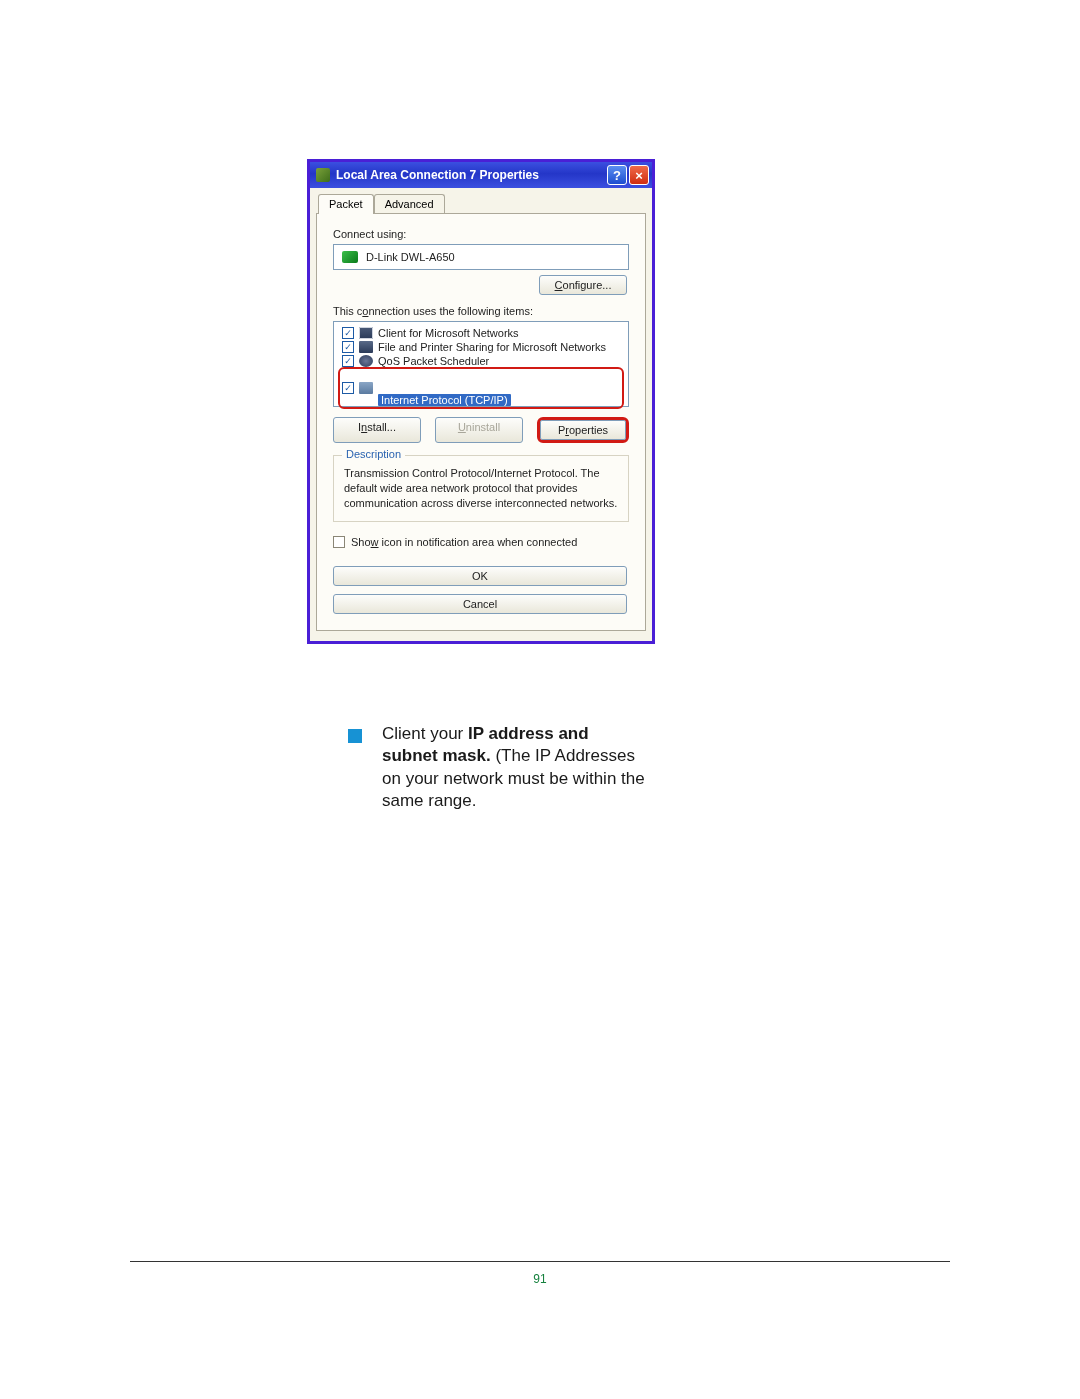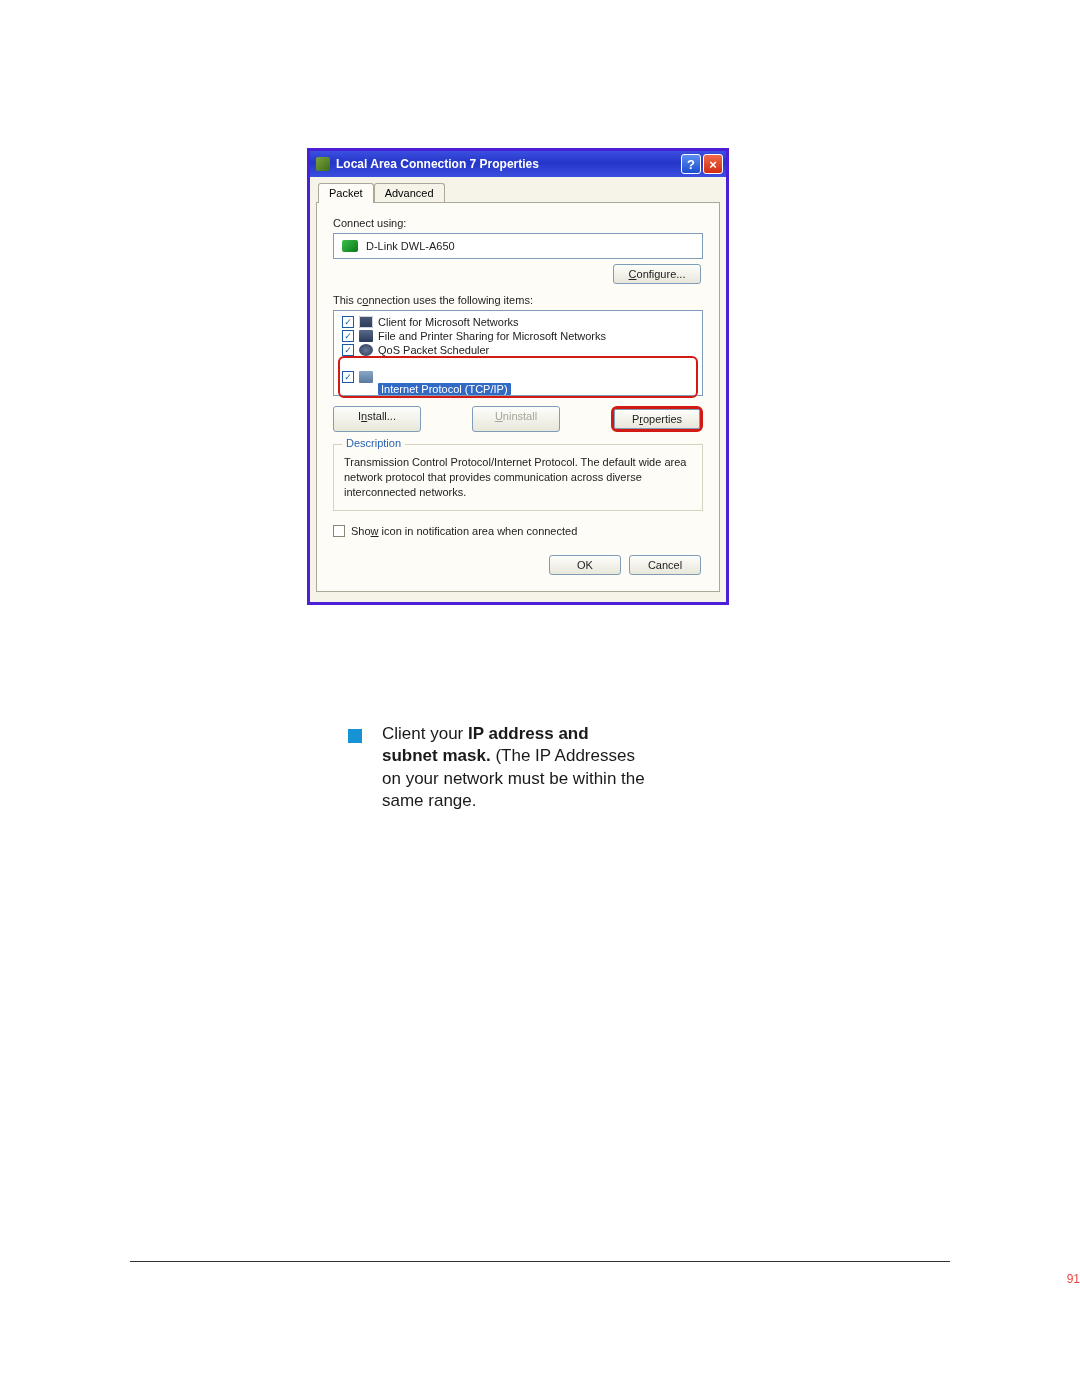--- a/index.html
+++ b/index.html
@@ -14,22 +14,22 @@
     width: 1080px;
     height: 1399px;
     position: relative;
     padding-top: 148px;
   }
 
   
   .dialog {
     position: absolute;
     left: 307px;
-    top: 148px;
-    width: 422px;
+    top: 159px;
+    width: 348px;
     background: #efecdf;
     border: 3px solid #4a1fd6;
   }
   .titlebar {
     height: 26px;
     background: linear-gradient(to bottom, #3b4fe0 0%, #2436c8 45%, #3b4fe0 100%);
     display: flex;
     align-items: center;
     padding: 0 3px 0 6px;
     color: #fff;
@@ -207,20 +207,21 @@
     width: 12px; height: 12px;
     border: 1px solid #8a8676;
     background: #fff;
     display:inline-block;
   }
 
   .dlg-footer {
     margin-top: 18px;
     display: flex; justify-content: flex-end; gap: 8px;
     padding: 0 2px 2px 0;
+    flex-direction: column;
   }
   .dlg-footer .btn { min-width: 72px; }
 
   
   .instr {
     position: absolute;
     left: 348px;
     top: 723px;
     width: 300px;
     display: flex;
@@ -244,24 +245,24 @@
   .page-rule {
     position: absolute;
     left: 130px; right: 130px;
     top: 1261px;
     border-top: 1px solid #333;
   }
   .page-num {
     position: absolute;
     top: 1272px;
     left: 0; right: 0;
-    text-align: right;
+    text-align: center;
     font-size: 12px;
     font-family: Arial, sans-serif;
-    color: #ef4444;
+    color: #15803d;
   }
   .u { text-decoration: underline; }
 </style>
 </head>
 <body>
 
 <div class="page">
 
   <div class="dialog">
     <div class="titlebar">

